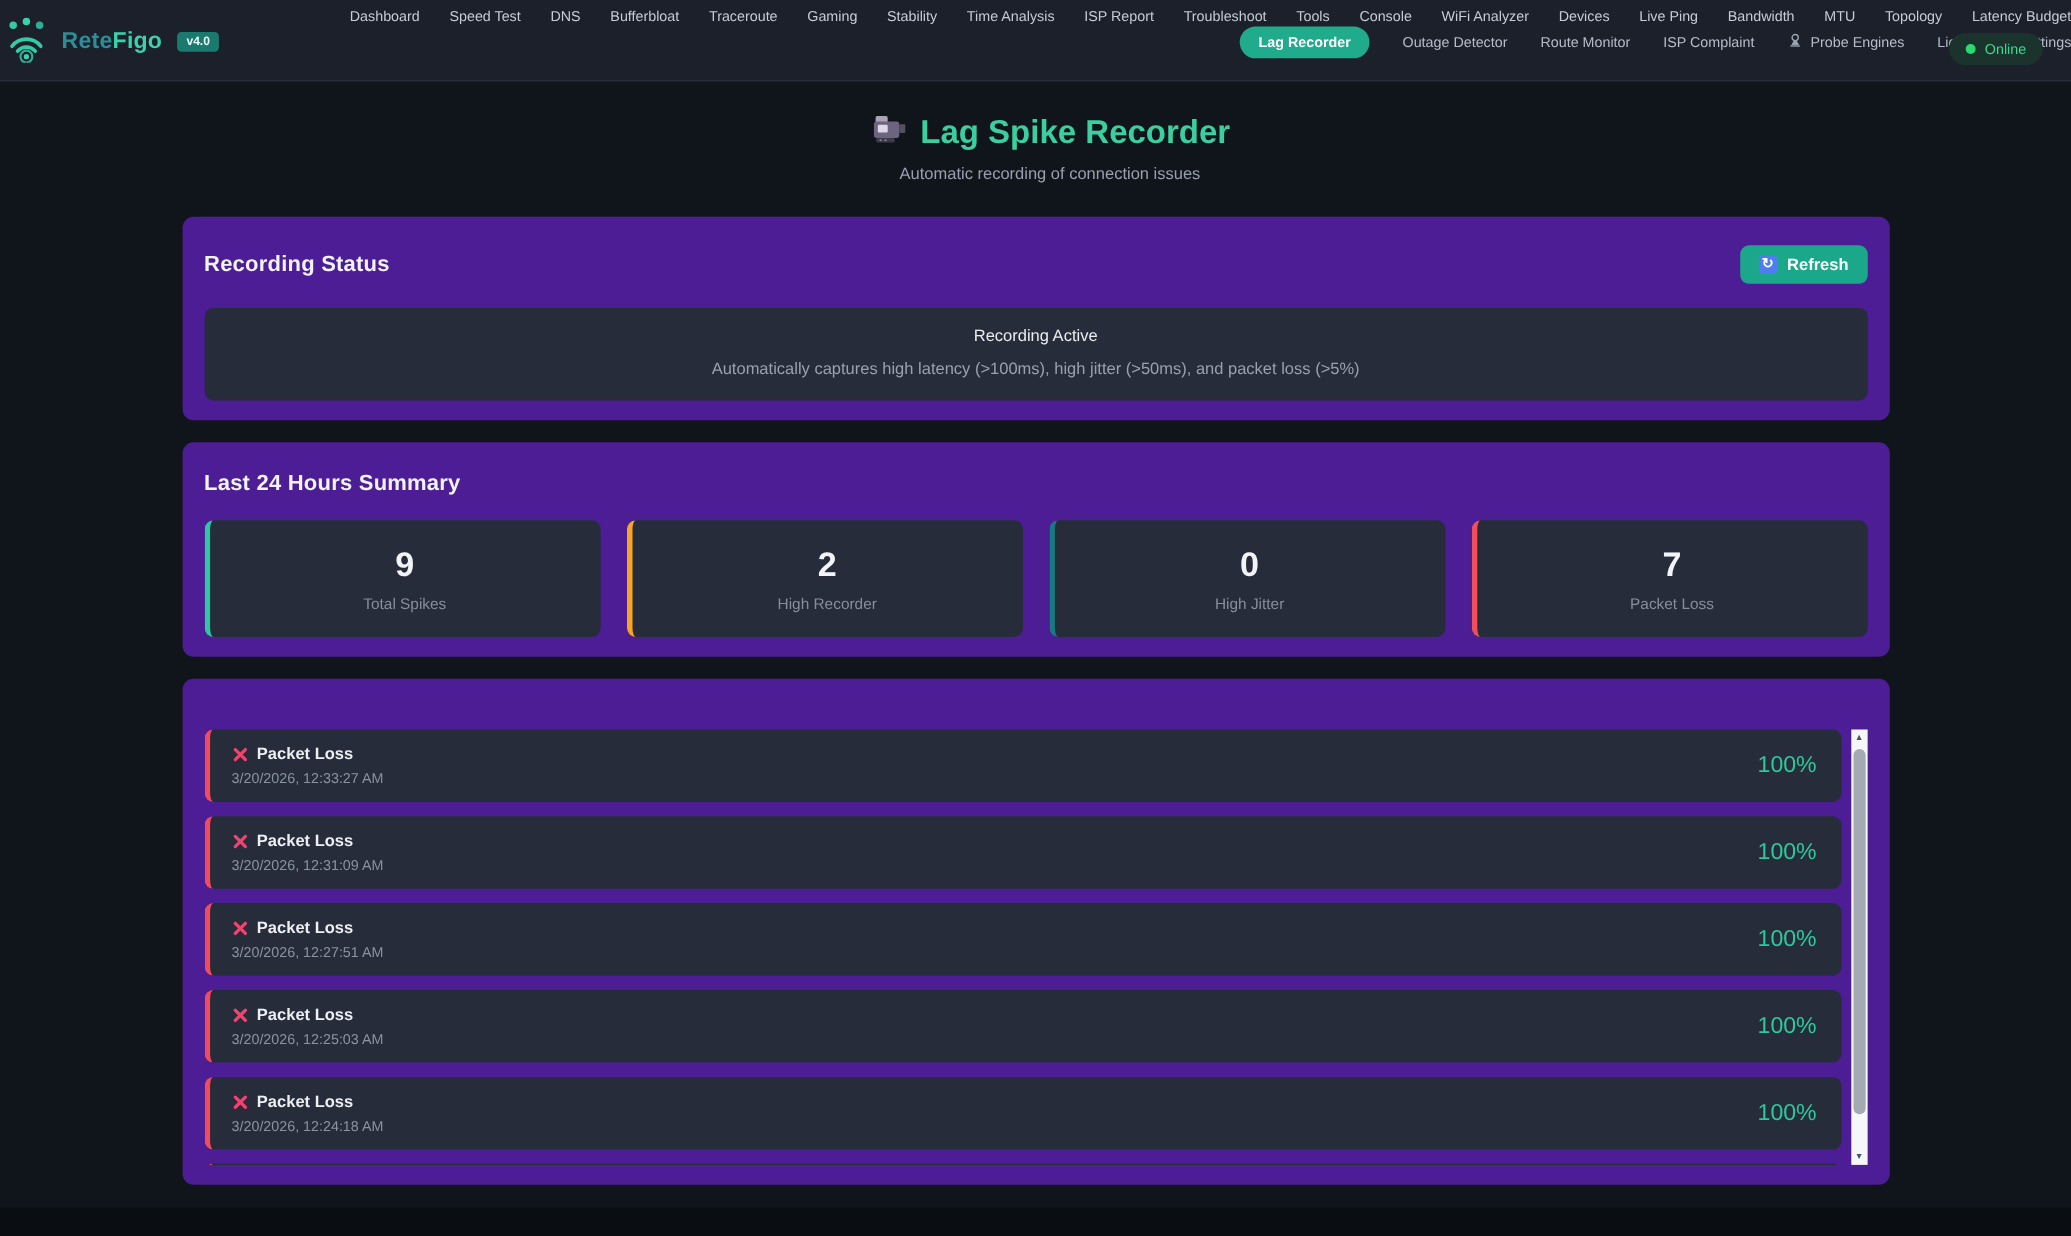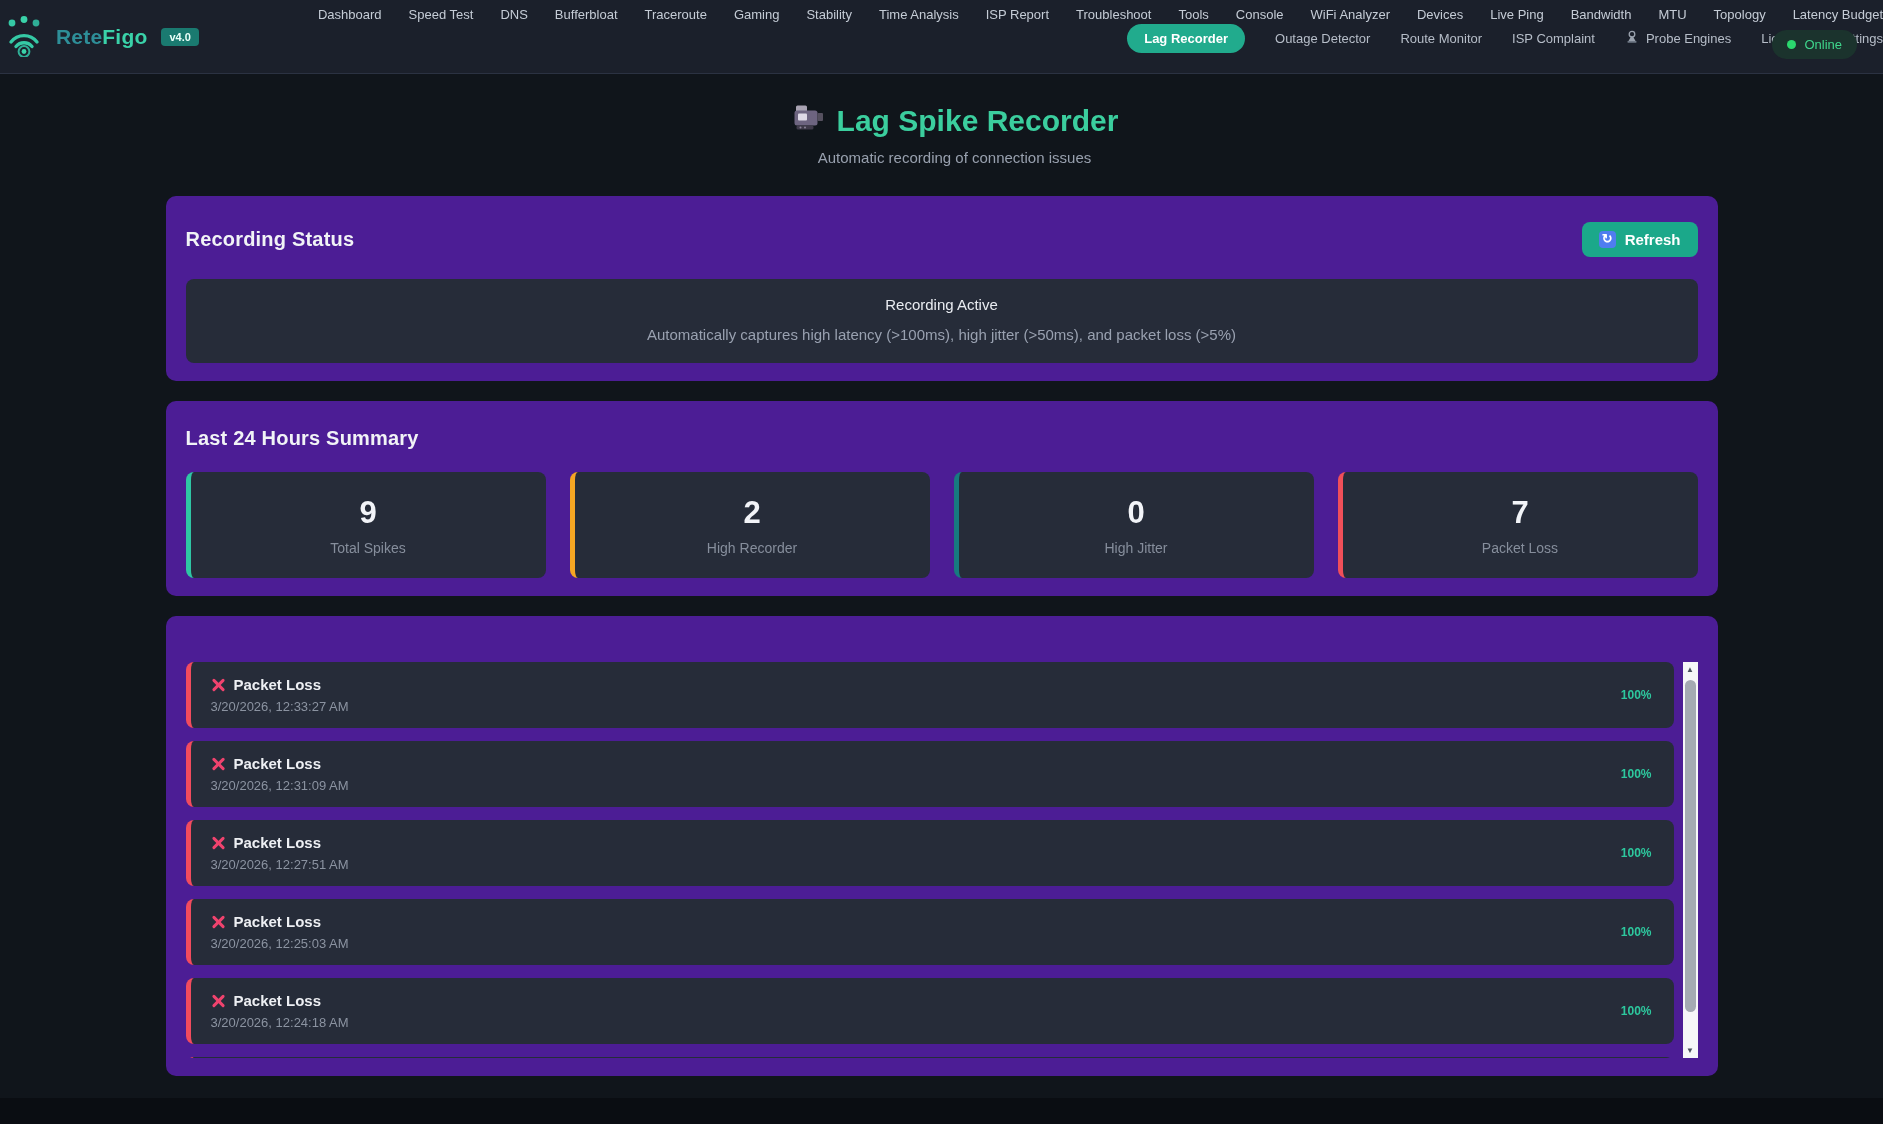--- a/index.html
+++ b/index.html
@@ -99,21 +99,21 @@
   .spike-title-row { display:flex; align-items:center; gap:9px; }
   .x-icon { position:relative; width:14px; height:14px; display:inline-block; }
   .x-icon::before,.x-icon::after {
     content:""; position:absolute; left:6px; top:-1px; width:3px; height:16px;
     background:#f0436e; border-radius:2px;
   }
   .x-icon::before { transform:rotate(45deg); }
   .x-icon::after  { transform:rotate(-45deg); }
   .spike-type { font-size:15px; font-weight:bold; color:#edeff3; }
   .spike-time { margin-top:6px; font-size:13px; color:#8b93a1; }
-  .spike-pct { font-size:12px; font-weight:bold; color:#2dc89e; }
+  .spike-pct { font-size:21px; font-weight:normal; color:#2dc89e; }
   .spike-row-partial {
     height:10px; background:#262c39; border-left:5px solid #f24b5e;
     border-radius:8px 8px 0 0;
   }
 
   .scrollbar {
     position:absolute; right:0; top:0; width:15px; height:396px;
     background:#f6f7f8; display:flex; flex-direction:column; justify-content:space-between;
   }
   .sb-arrow { height:15px; text-align:center; font-size:8px; line-height:15px; color:#4a525e; }

